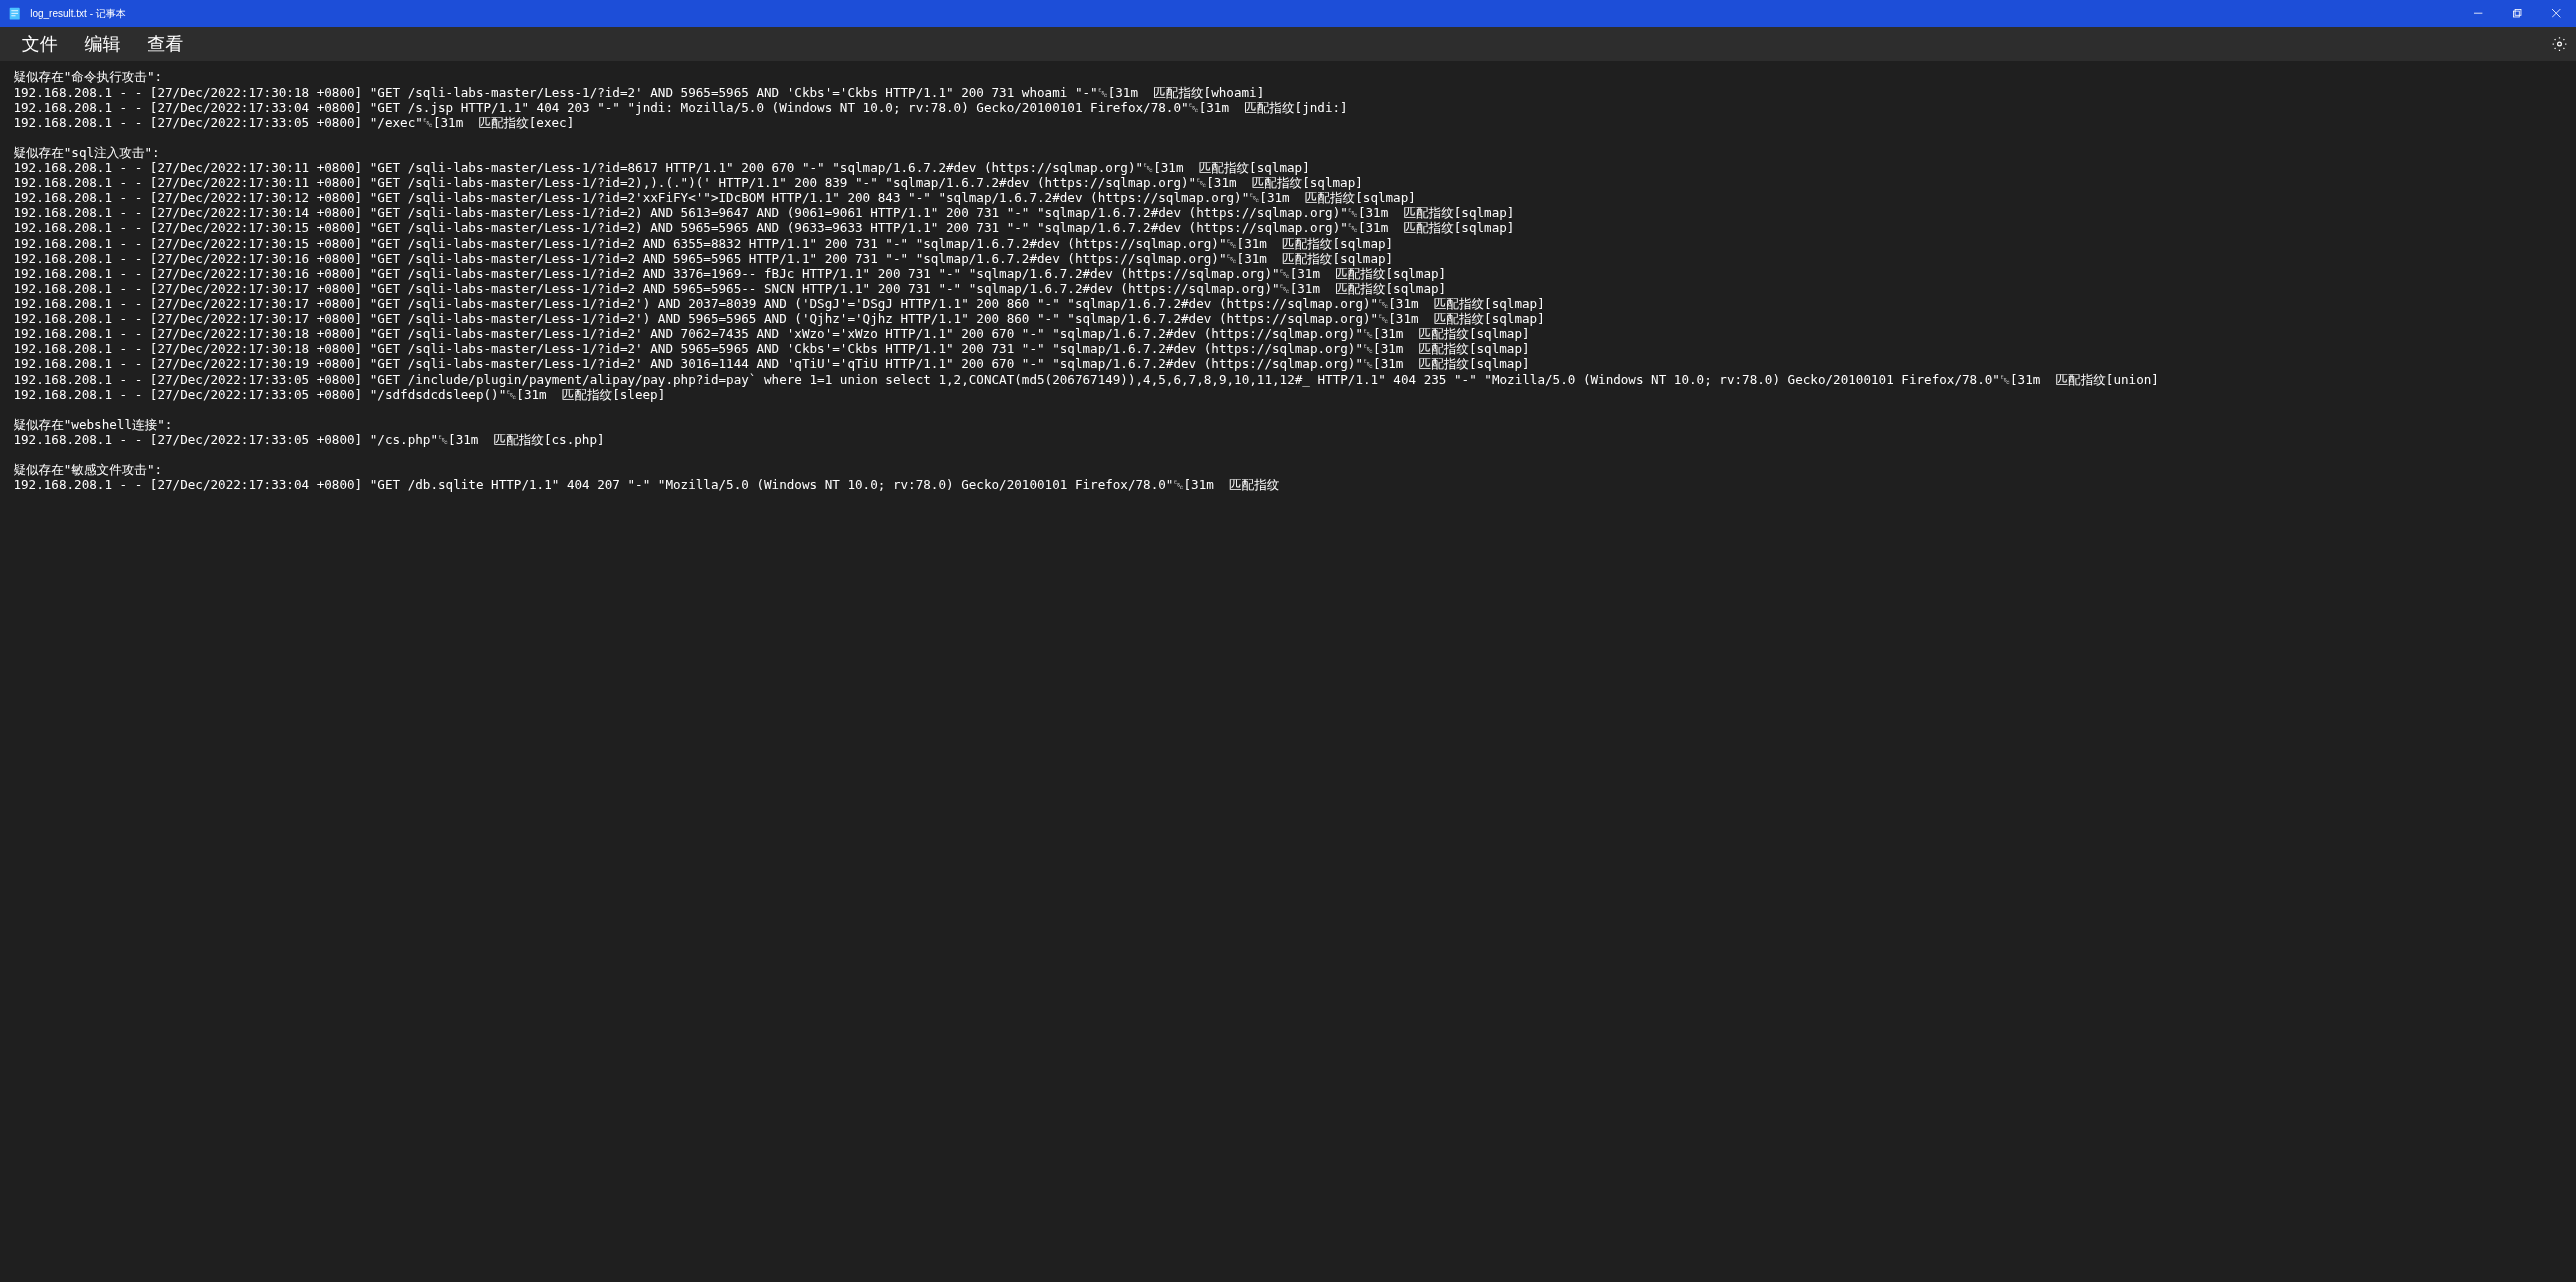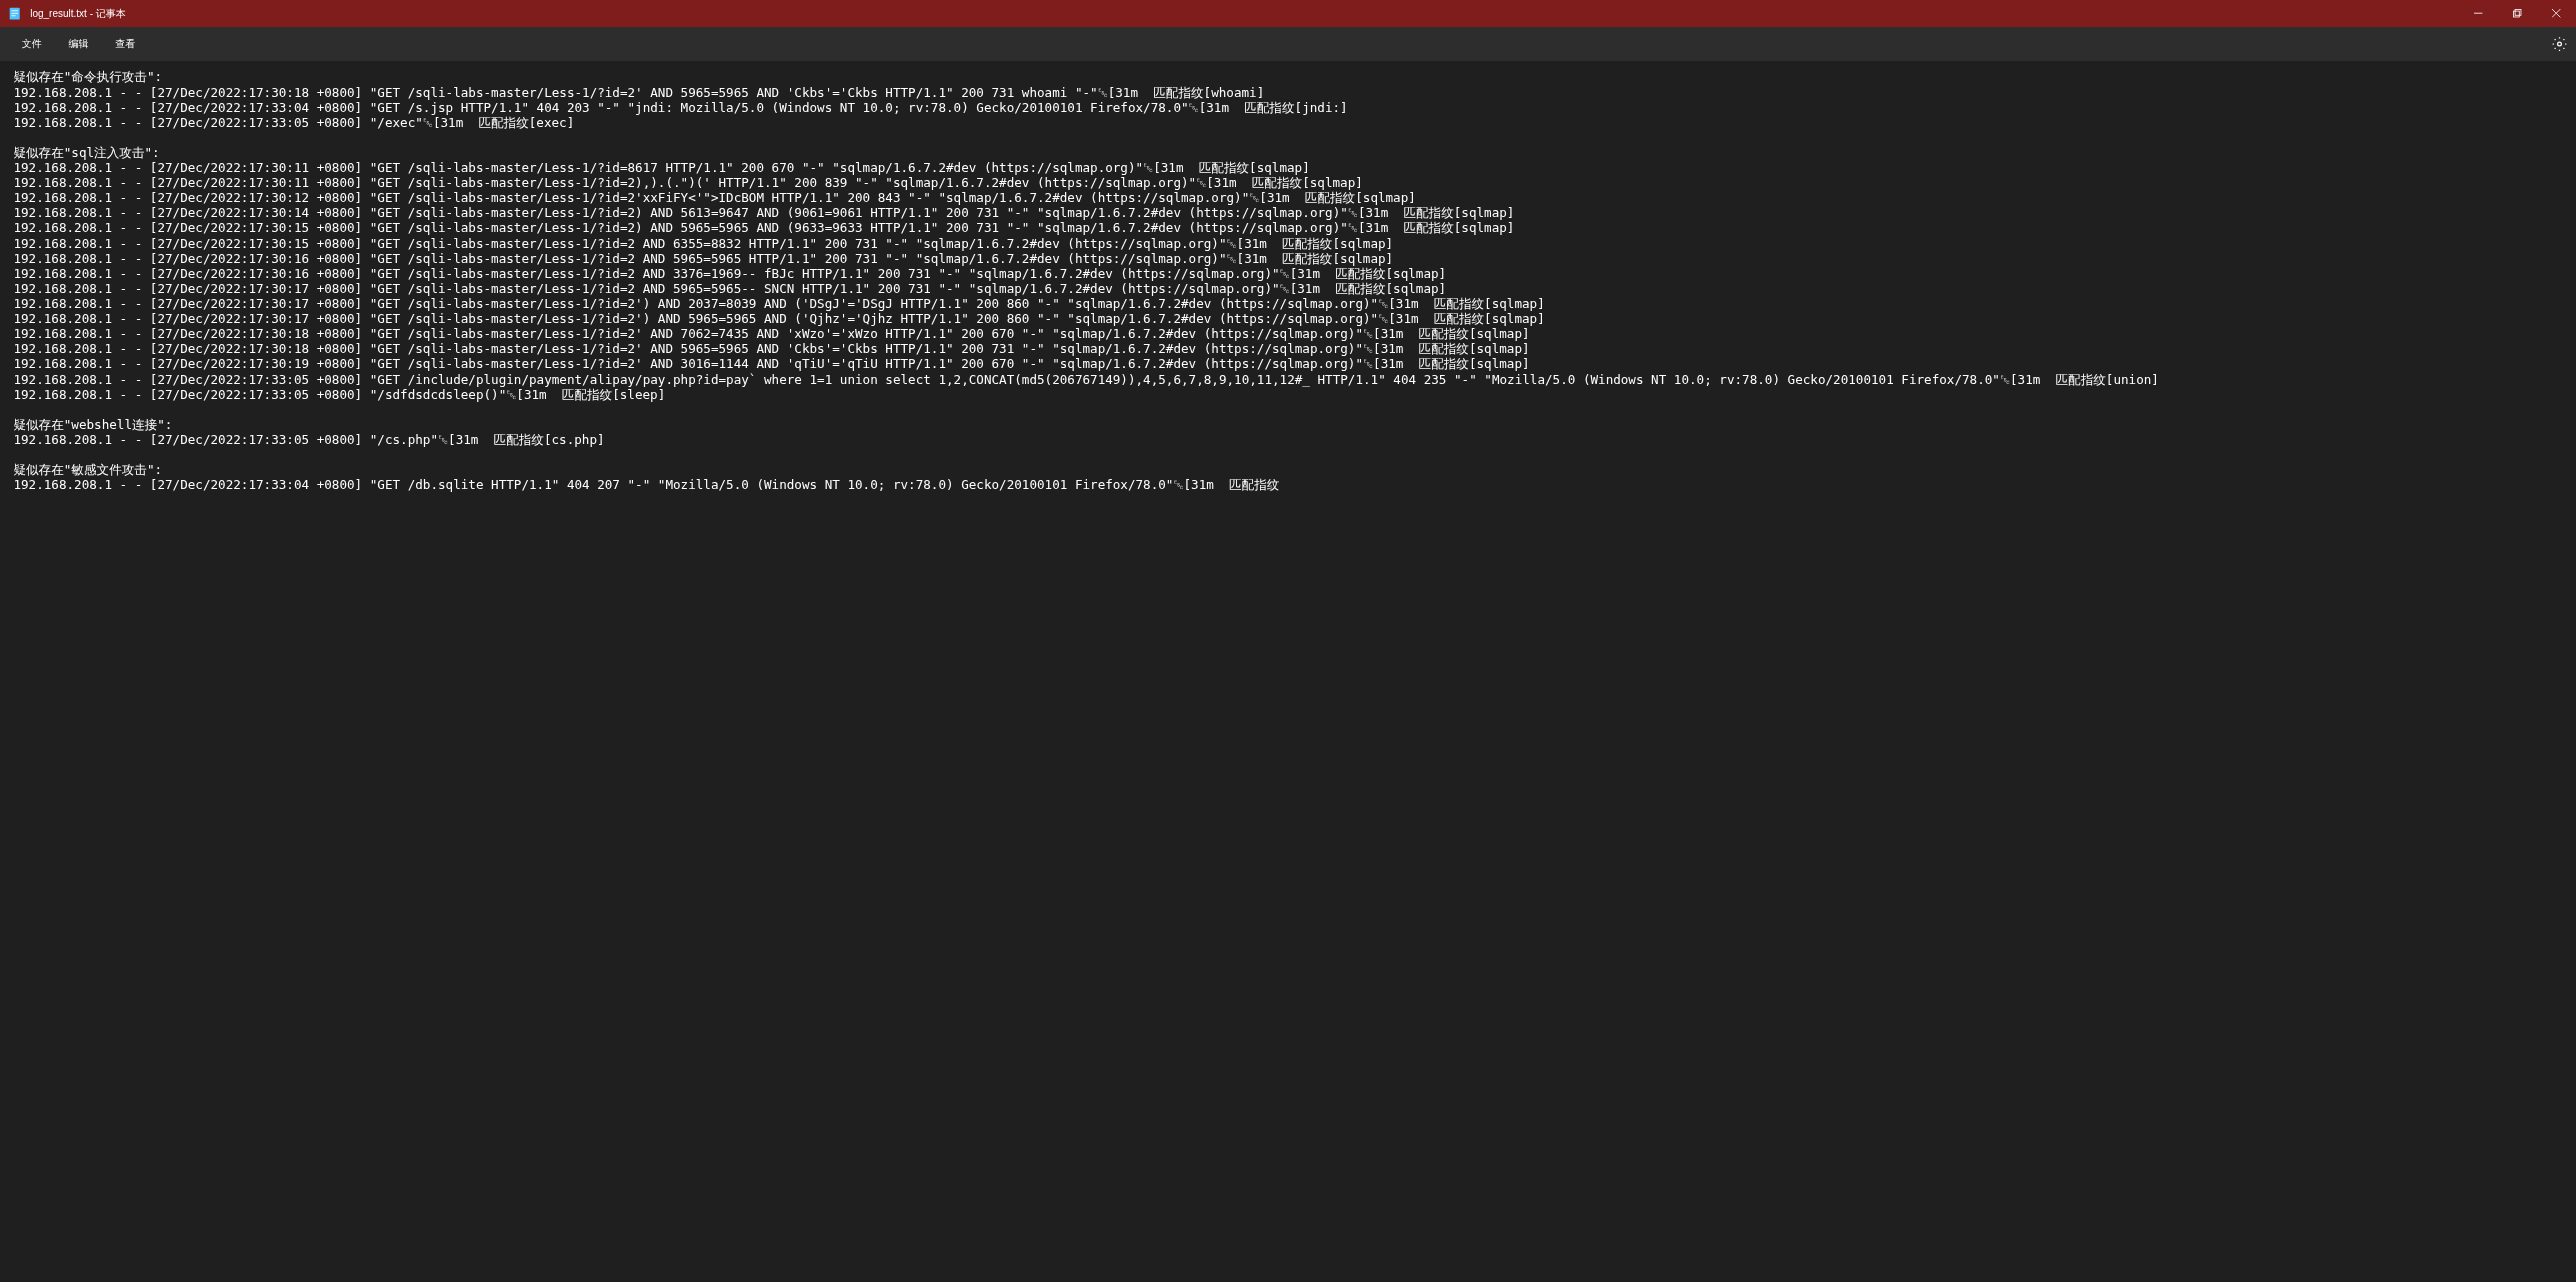--- a/index.html
+++ b/index.html
@@ -10,21 +10,21 @@
     body {
       font-family: "Consolas", "Monaco", monospace;
       background: #1f1f1f;
       color: #ffffff;
       width: 100%;
       height: 100vh;
       overflow: hidden;
     }
     .titlebar {
       height: 27px;
-      background: #7f1d1d;
+      background: #1d4ed8;
       display: flex;
       align-items: center;
       padding-left: 8.4px;
       position: relative;
     }
     .titlebar-icon {
       width: 13.4px;
       height: 13.4px;
       margin-right: 8.4px;
       display: flex;
@@ -55,21 +55,21 @@
     .menubar {
       height: 34px;
       background: #2d2d2d;
       display: flex;
       align-items: center;
       padding-left: 8.4px;
       position: relative;
     }
     .menu-item {
       padding: 5px 13.4px;
-      font-size: 10px;
+      font-size: 18px;
       color: #ffffff;
       cursor: pointer;
       font-family: "Microsoft YaHei", "Segoe UI", sans-serif;
     }
     .settings-icon {
       position: absolute;
       right: 8.4px;
       top: 50%;
       transform: translateY(-50%);
       width: 17px;

